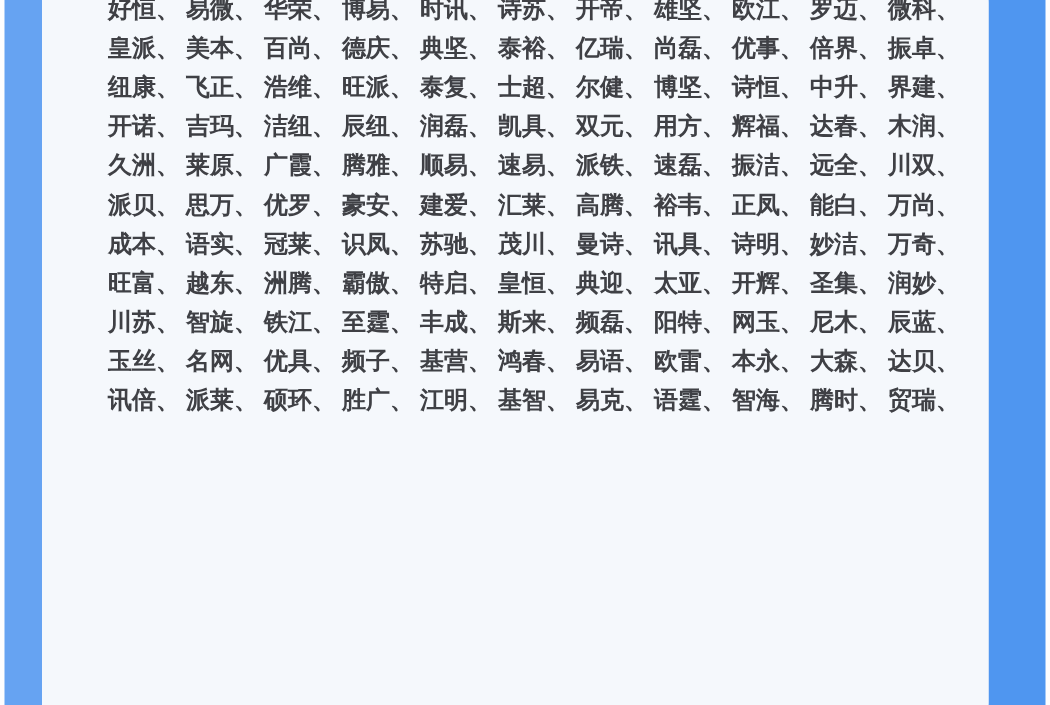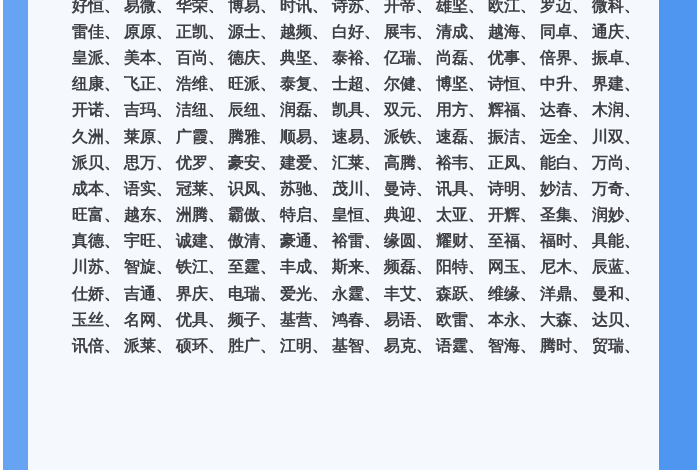--- a/index.html
+++ b/index.html
@@ -56,33 +56,20 @@
       <span class="name">易微、</span>
       <span class="name">华荣、</span>
       <span class="name">博易、</span>
       <span class="name">时讯、</span>
       <span class="name">诗苏、</span>
       <span class="name">开帝、</span>
       <span class="name">雄坚、</span>
       <span class="name">欧江、</span>
       <span class="name">罗迈、</span>
       <span class="name">微科、</span>
-    </div>
-    <div class="row">
-      <span class="name">雷佳、</span>
-      <span class="name">原原、</span>
-      <span class="name">正凯、</span>
-      <span class="name">源士、</span>
-      <span class="name">越频、</span>
-      <span class="name">白好、</span>
-      <span class="name">展韦、</span>
-      <span class="name">清成、</span>
-      <span class="name">越海、</span>
-      <span class="name">同卓、</span>
-      <span class="name">通庆、</span>
     </div>
     <div class="row">
       <span class="name">皇派、</span>
       <span class="name">美本、</span>
       <span class="name">百尚、</span>
       <span class="name">德庆、</span>
       <span class="name">典坚、</span>
       <span class="name">泰裕、</span>
       <span class="name">亿瑞、</span>
       <span class="name">尚磊、</span>
@@ -162,57 +149,31 @@
       <span class="name">霸傲、</span>
       <span class="name">特启、</span>
       <span class="name">皇恒、</span>
       <span class="name">典迎、</span>
       <span class="name">太亚、</span>
       <span class="name">开辉、</span>
       <span class="name">圣集、</span>
       <span class="name">润妙、</span>
     </div>
     <div class="row">
-      <span class="name">真德、</span>
-      <span class="name">宇旺、</span>
-      <span class="name">诚建、</span>
-      <span class="name">傲清、</span>
-      <span class="name">豪通、</span>
-      <span class="name">裕雷、</span>
-      <span class="name">缘圆、</span>
-      <span class="name">耀财、</span>
-      <span class="name">至福、</span>
-      <span class="name">福时、</span>
-      <span class="name">具能、</span>
-    </div>
-    <div class="row">
       <span class="name">川苏、</span>
       <span class="name">智旋、</span>
       <span class="name">铁江、</span>
       <span class="name">至霆、</span>
       <span class="name">丰成、</span>
       <span class="name">斯来、</span>
       <span class="name">频磊、</span>
       <span class="name">阳特、</span>
       <span class="name">网玉、</span>
       <span class="name">尼木、</span>
       <span class="name">辰蓝、</span>
-    </div>
-    <div class="row">
-      <span class="name">仕娇、</span>
-      <span class="name">吉通、</span>
-      <span class="name">界庆、</span>
-      <span class="name">电瑞、</span>
-      <span class="name">爱光、</span>
-      <span class="name">永霆、</span>
-      <span class="name">丰艾、</span>
-      <span class="name">森跃、</span>
-      <span class="name">维缘、</span>
-      <span class="name">洋鼎、</span>
-      <span class="name">曼和、</span>
     </div>
     <div class="row">
       <span class="name">玉丝、</span>
       <span class="name">名网、</span>
       <span class="name">优具、</span>
       <span class="name">频子、</span>
       <span class="name">基营、</span>
       <span class="name">鸿春、</span>
       <span class="name">易语、</span>
       <span class="name">欧雷、</span>

